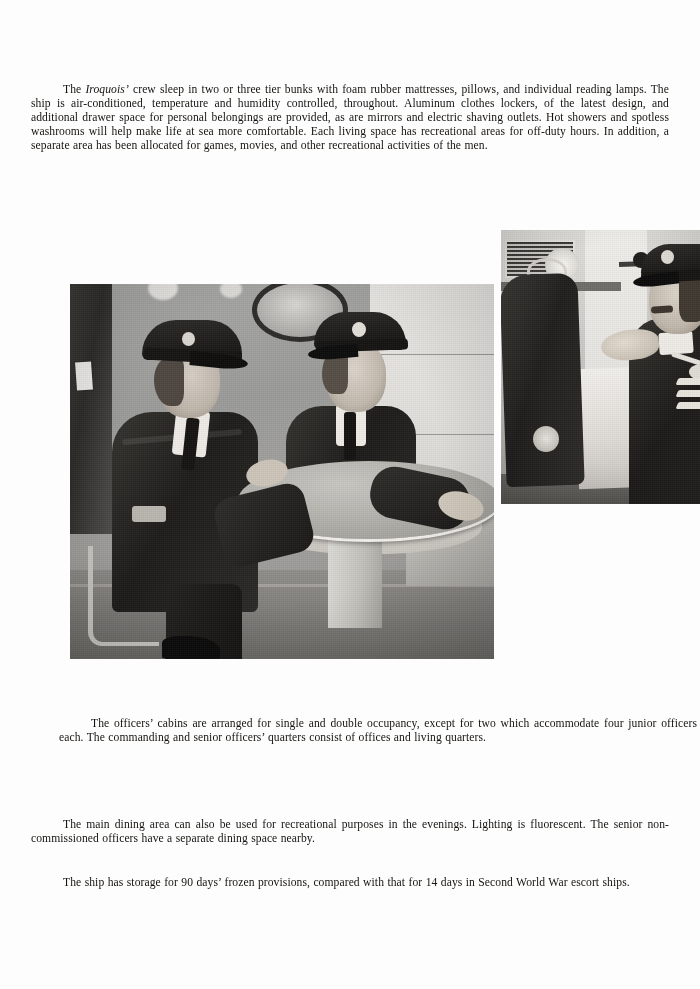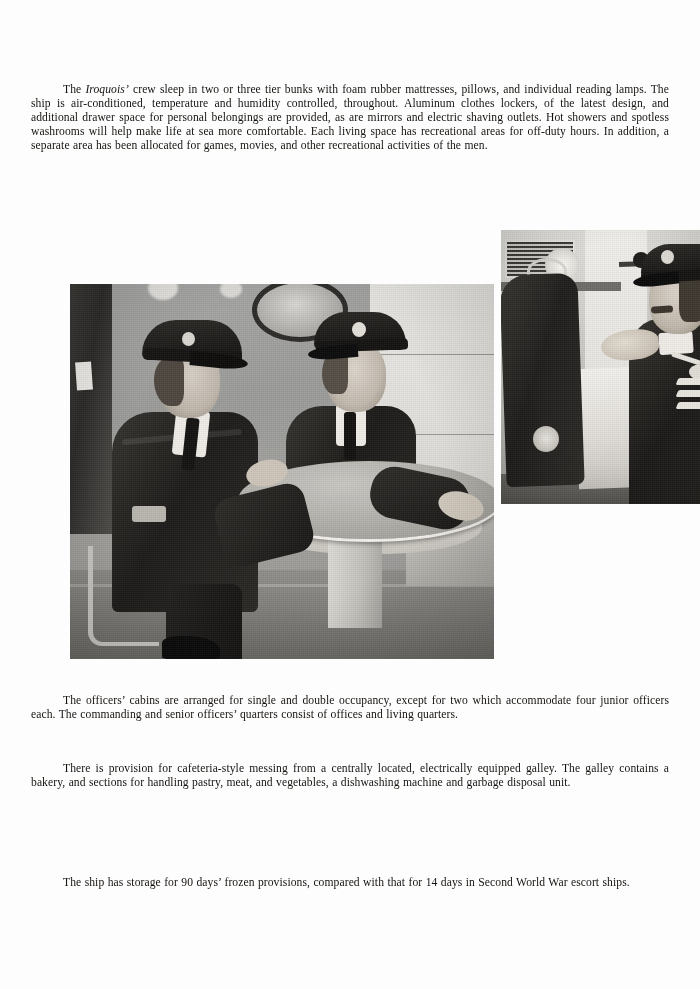--- a/index.html
+++ b/index.html
@@ -29,21 +29,21 @@
     line-height: 14.1px;
     color: #16130f;
     text-align: justify;
     text-indent: 32px;
     letter-spacing: 0.08px;
     word-spacing: 0.4px;
   }
   .para .ital { font-style: italic; }
 
   #para-intro { top: 64px; margin-top: 19px; }
-  #para-cabins { top: 682px; }
+  #para-cabins { top: 705px; margin-left: 28px; }
   #para-galley { top: 750px; }
   #para-dining { top: 806px; }
   #para-storage { top: 864px; }
 
   
   .photo {
     position: absolute;
     overflow: hidden;
     background: #9d9d9d;
   }
@@ -555,18 +555,18 @@
     <div class="ph-layer r-cap-peak"></div>
     <div class="ph-layer r-cap-badge"></div>
     <div class="ph-layer r-hand"></div>
 
     <div class="grain"></div>
     <div class="vig"></div>
   </figure>
 
   <p class="para" id="para-cabins">The officers’ cabins are arranged for single and double occupancy, except for two which accommodate four junior officers each. The commanding and senior officers’ quarters consist of offices and living quarters.</p>
 
-  <p class="para" id="para-galley">There is provision for cafeteria-style messing from a centrally located, electrically equipped galley. The galley contains a bakery, and sections for handling pastry, meat, and vegetables, a dishwashing machine and garbage disposal unit.</p>
-
+
+  <p class="para" id="para-dining">The main dining area can also be used for recreational purposes in the evenings. Lighting is fluorescent. The senior non-commissioned officers have a separate dining space nearby.</p>
 
   <p class="para" id="para-storage">The ship has storage for 90 days’ frozen provisions, compared with that for 14 days in Second World War escort ships.</p>
 
 </div>
 
 </body></html>

